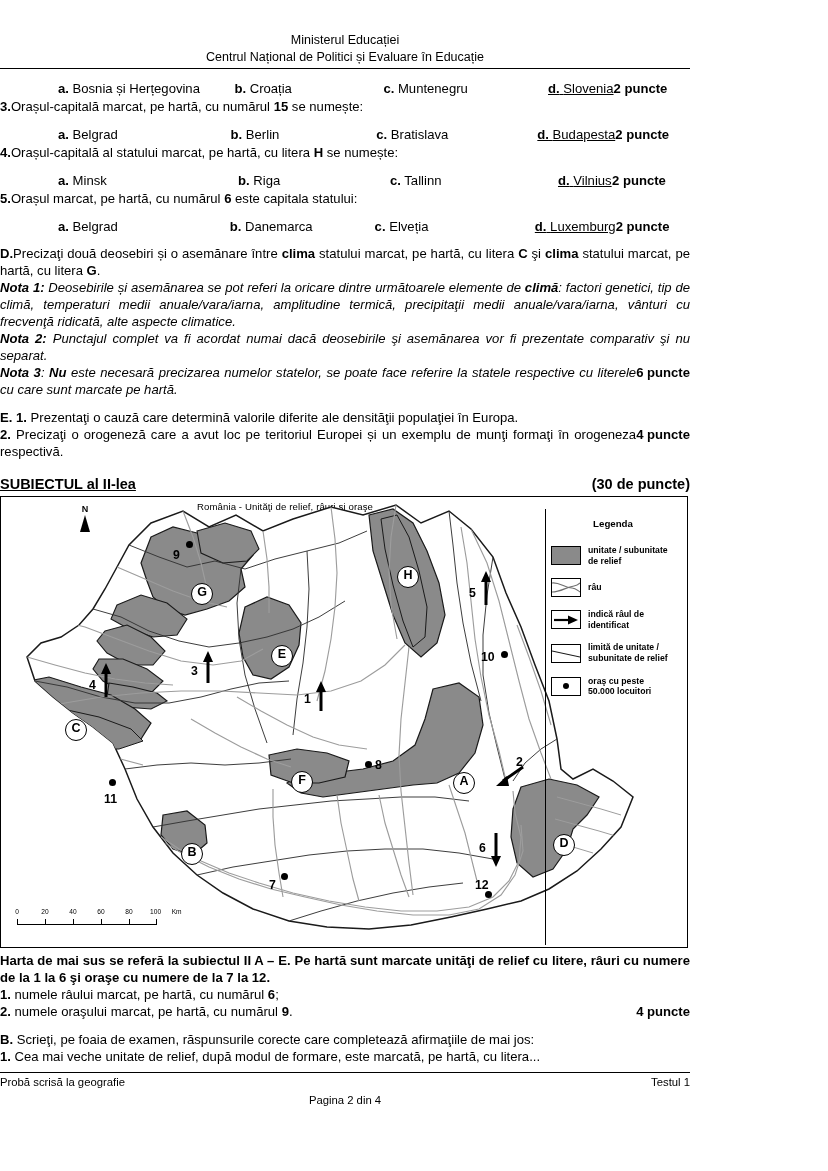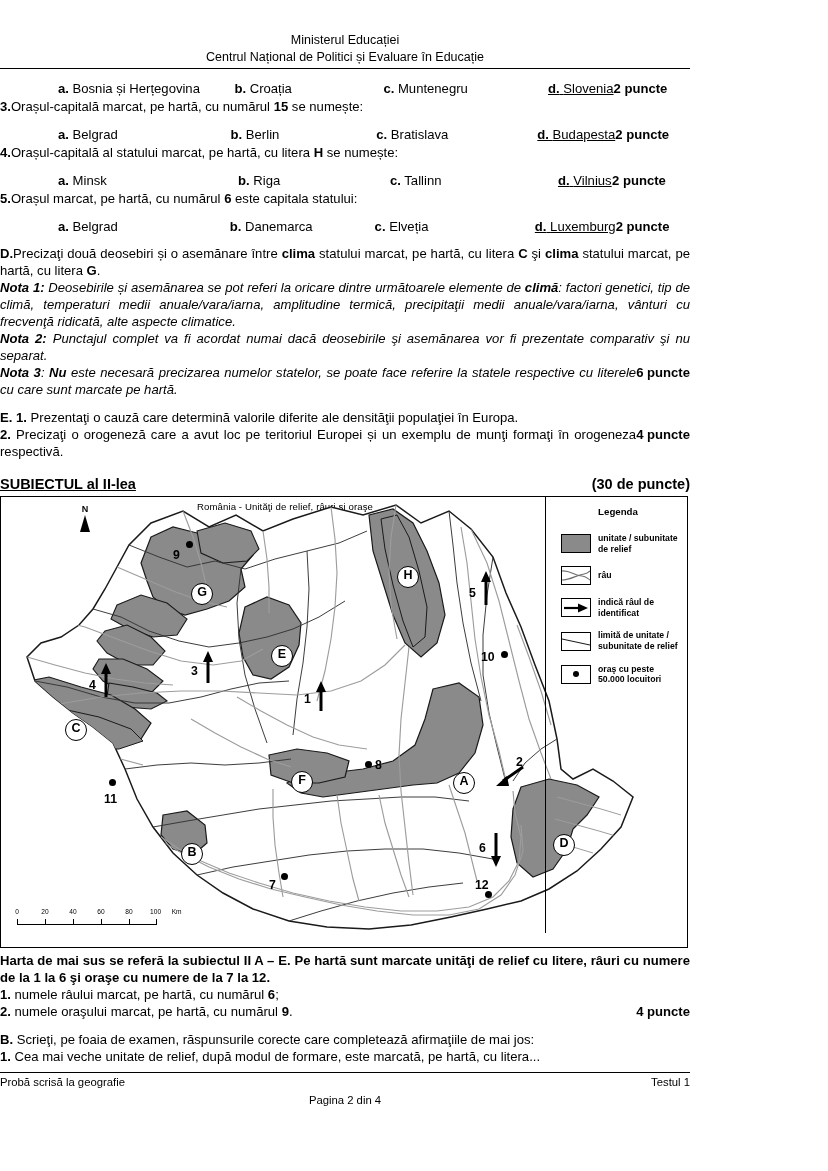--- a/index.html
+++ b/index.html
@@ -115,26 +115,26 @@
     width: 0; height: 0;
     margin: 1px auto 0 auto;
     border-left: 5px solid transparent;
     border-right: 5px solid transparent;
     border-bottom: 17px solid #000;
   }
   
   .legend {
     position: absolute;
     right: 6px;
-    top: 0;
+    top: 12px;
     width: 136px;
     height: 436px;
     border-left: 1.4px solid #000;
     box-sizing: border-box;
-    padding-left: 15px;
+    padding-left: 5px;
   }
   .legend-title {
     font-size: 9.7px;
     font-weight: bold;
     text-align: center;
     margin-top: 9px;
     margin-bottom: 14px;
     padding-right: 6px;
   }
   .legend-item {

